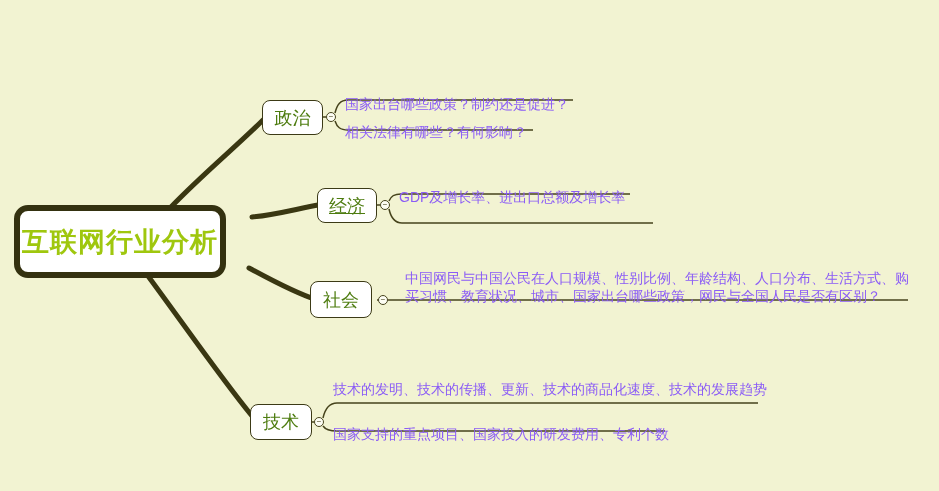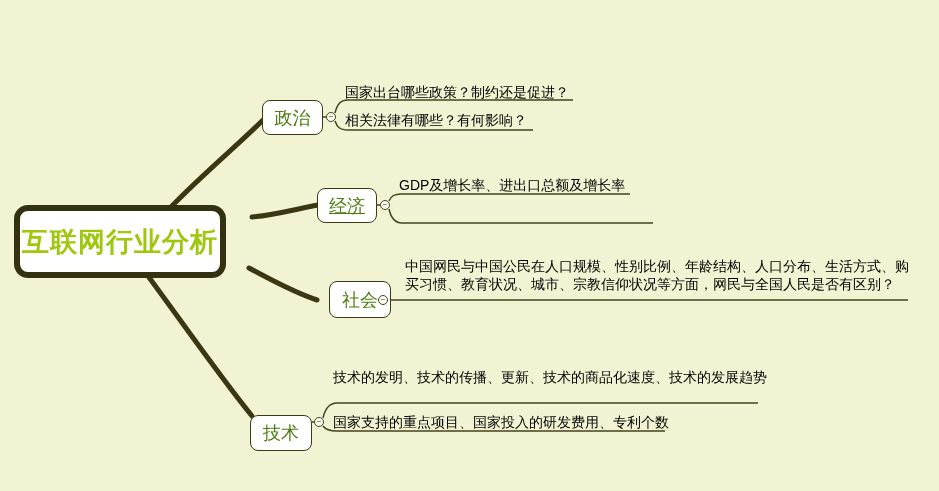--- a/index.html
+++ b/index.html
@@ -36,29 +36,30 @@
     letter-spacing: 1px;
   }
   .branch {
     border: 1.6px solid #3c3a16;
     border-radius: 8px;
     font-size: 18px;
     color: #4d7c0f;
   }
   .b-politics  { left: 262px; top: 100px; width: 61px; height: 35px; }
   .b-economy   { left: 317px; top: 188px; width: 60px; height: 35px; text-decoration: underline; }
-  .b-society   { left: 329px; top: 281px; width: 62px; height: 37px; }
-  .b-technology{ left: 250px; top: 404px; width: 62px; height: 36px; margin-top: 11px; }
+  .b-society   { left: 310px; top: 281px; width: 62px; height: 37px; }
+  .b-technology{ left: 250px; top: 404px; width: 62px; height: 36px; }
   .child {
     position: absolute;
     font-size: 14px;
     line-height: 18px;
-    color: #000000;
+    color: #8b5cf6;
     white-space: nowrap;
     cursor: default;
+    margin-top: 12px;
   }
   .child.wrap { white-space: normal; width: 512px; }
   .collapse {
     position: absolute;
     width: 10px; height: 10px;
     border: 1.4px solid #46431c;
     border-radius: 50%;
     background: #fdfdf4;
     box-sizing: border-box;
     display: flex;
@@ -125,18 +126,18 @@
   </div>
   <div class="collapse c-technology">
     <span>−</span>
   </div>
 
   <div class="child" style="left:345px; top:83px;">国家出台哪些政策？制约还是促进？</div>
   <div class="child" style="left:345px; top:111px;">相关法律有哪些？有何影响？</div>
 
   <div class="child" style="left:399px; top:176px;">GDP及增长率、进出口总额及增长率</div>
 
-  <div class="child wrap" style="left:405px; top:257px;">中国网民与中国公民在人口规模、性别比例、年龄结构、人口分布、生活方式、购买习惯、教育状况、城市、宗教信仰状况等方面，网民与全国人民是否有区别？</div>
+  <div class="child wrap" style="left:405px; top:257px;">中国网民与中国公民在人口规模、性别比例、年龄结构、人口分布、生活方式、购买习惯、教育状况、城市、国家出台哪些政策，网民与全国人民是否有区别？</div>
 
   <div class="child" style="left:333px; top:368px;">技术的发明、技术的传播、更新、技术的商品化速度、技术的发展趋势</div>
   <div class="child" style="left:333px; top:413px;">国家支持的重点项目、国家投入的研发费用、专利个数</div>
 
 </div>
 
 </body></html>

